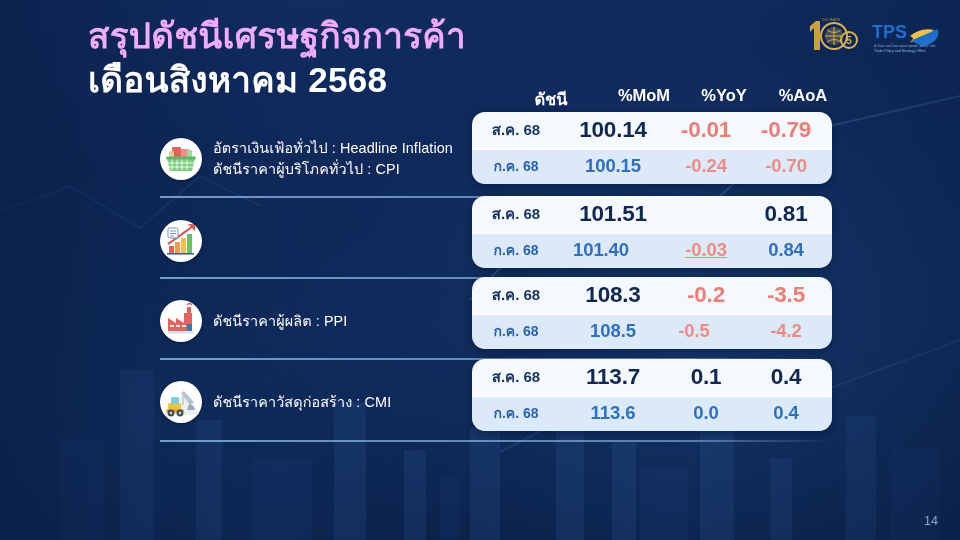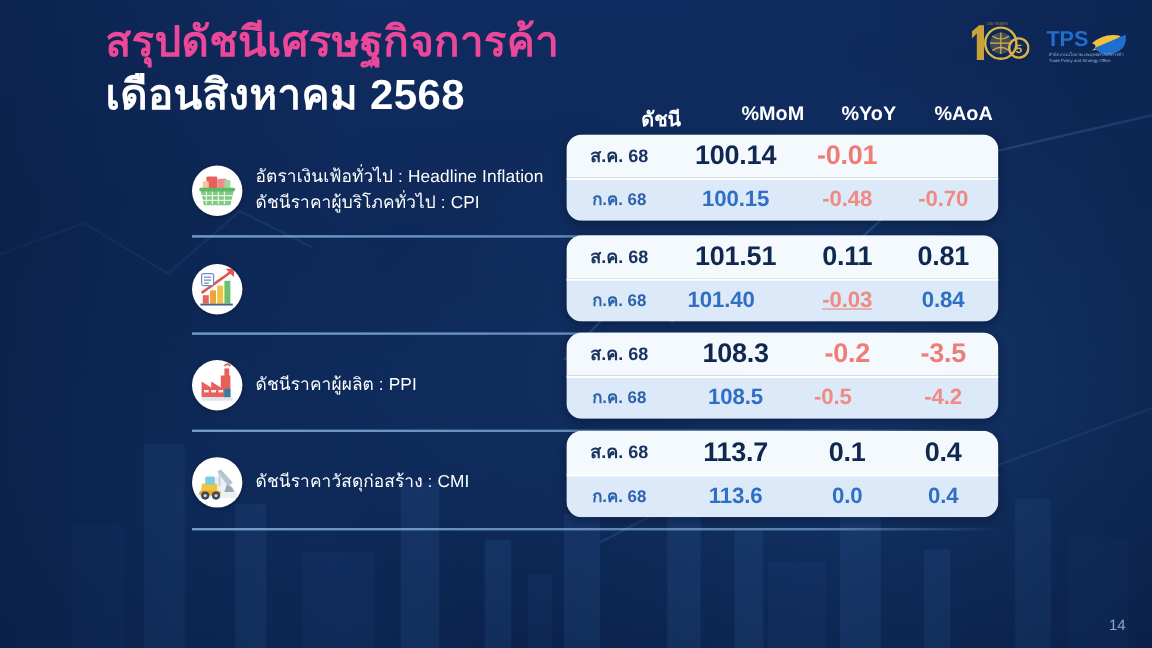--- a/index.html
+++ b/index.html
@@ -25,21 +25,21 @@
   }
   .lineart { position:absolute; inset:0; }
   .vignette {
     position:absolute; inset:0;
     background:linear-gradient(90deg, rgba(8,28,64,.55) 0%, rgba(8,28,64,0) 30%, rgba(8,28,64,0) 72%, rgba(8,28,64,.35) 100%);
   }
 
   
   .title-wrap { position:absolute; left:88px; top:14px; }
   .title-line1 {
-    color:#ec4899; font-size:35px; font-weight:bold;
+    color:#f0abfc; font-size:35px; font-weight:bold;
     letter-spacing:.3px; line-height:1.26; white-space:nowrap;
   }
   .title-line2 {
     color:#ffffff; font-size:35px; font-weight:bold;
     letter-spacing:.3px; line-height:1.26; white-space:nowrap;
   }
 
   .logos { position:absolute; right:16px; top:16px; display:flex; align-items:center; gap:12px; }
 
   
@@ -192,27 +192,28 @@
         <div>อัตราเงินเฟ้อทั่วไป : Headline Inflation</div>
         <div>ดัชนีราคาผู้บริโภคทั่วไป : CPI</div>
       </div>
     </div>
 
     <div class="card" style="top:112px;">
       <div class="card-row primary">
         <div class="cell c-month" style="left:0;   width:88px;">ส.ค. 68</div>
         <div class="cell c-val" style="left:88px; width:106px;">100.14</div>
         <div class="cell c-neg" style="left:194px;width:80px;">-0.01</div>
+        <div class="cell c-neg" style="left:274px;width:80px;">-0.79</div>
         <div class="cell c-val" style="left:354px;width:78px;">0.08</div>
       </div>
       <div class="card-row secondary">
         <div class="card-sep"></div>
         <div class="cell c-month" style="left:0;   width:88px;">ก.ค. 68</div>
         <div class="cell c-val" style="left:88px; width:106px;">100.15</div>
-        <div class="cell c-neg" style="left:194px;width:80px;">-0.48</div>
+        <div class="cell c-neg" style="left:194px;width:80px;">-0.24</div>
         <div class="cell c-neg" style="left:274px;width:80px;">-0.70</div>
         <div class="cell c-val" style="left:354px;width:78px;">0.21</div>
       </div>
     </div>
     <div class="divider" style="top:196px;"></div>
   </div>
 
   <div class="row">
     <div class="label-block" style="top:220px;">
       <div class="icon-badge">
@@ -229,21 +230,20 @@
             </g>
           <rect x="7" y="33" width="27" height="1.6" fill="#44618c"></rect>
         </svg>
       </div>
     </div>
 
     <div class="card" style="top:196px;">
       <div class="card-row primary">
         <div class="cell c-month" style="left:0;   width:88px;">ส.ค. 68</div>
         <div class="cell c-val" style="left:88px; width:106px;">101.51</div>
-        <div class="cell c-val" style="left:194px;width:80px;">0.11</div>
         <div class="cell c-val" style="left:274px;width:80px;">0.81</div>
         <div class="cell c-val" style="left:354px;width:78px;">0.94</div>
       </div>
       <div class="card-row secondary">
         <div class="card-sep"></div>
         <div class="cell c-month" style="left:0;   width:88px;">ก.ค. 68</div>
         <div class="cell c-val" style="left:76px; width:106px;">101.40</div>
         <div class="cell c-neg" style="left:194px;width:80px;text-decoration:underline;">-0.03</div>
         <div class="cell c-val" style="left:274px;width:80px;">0.84</div>
         <div class="cell c-val" style="left:354px;width:78px;">0.95</div>

